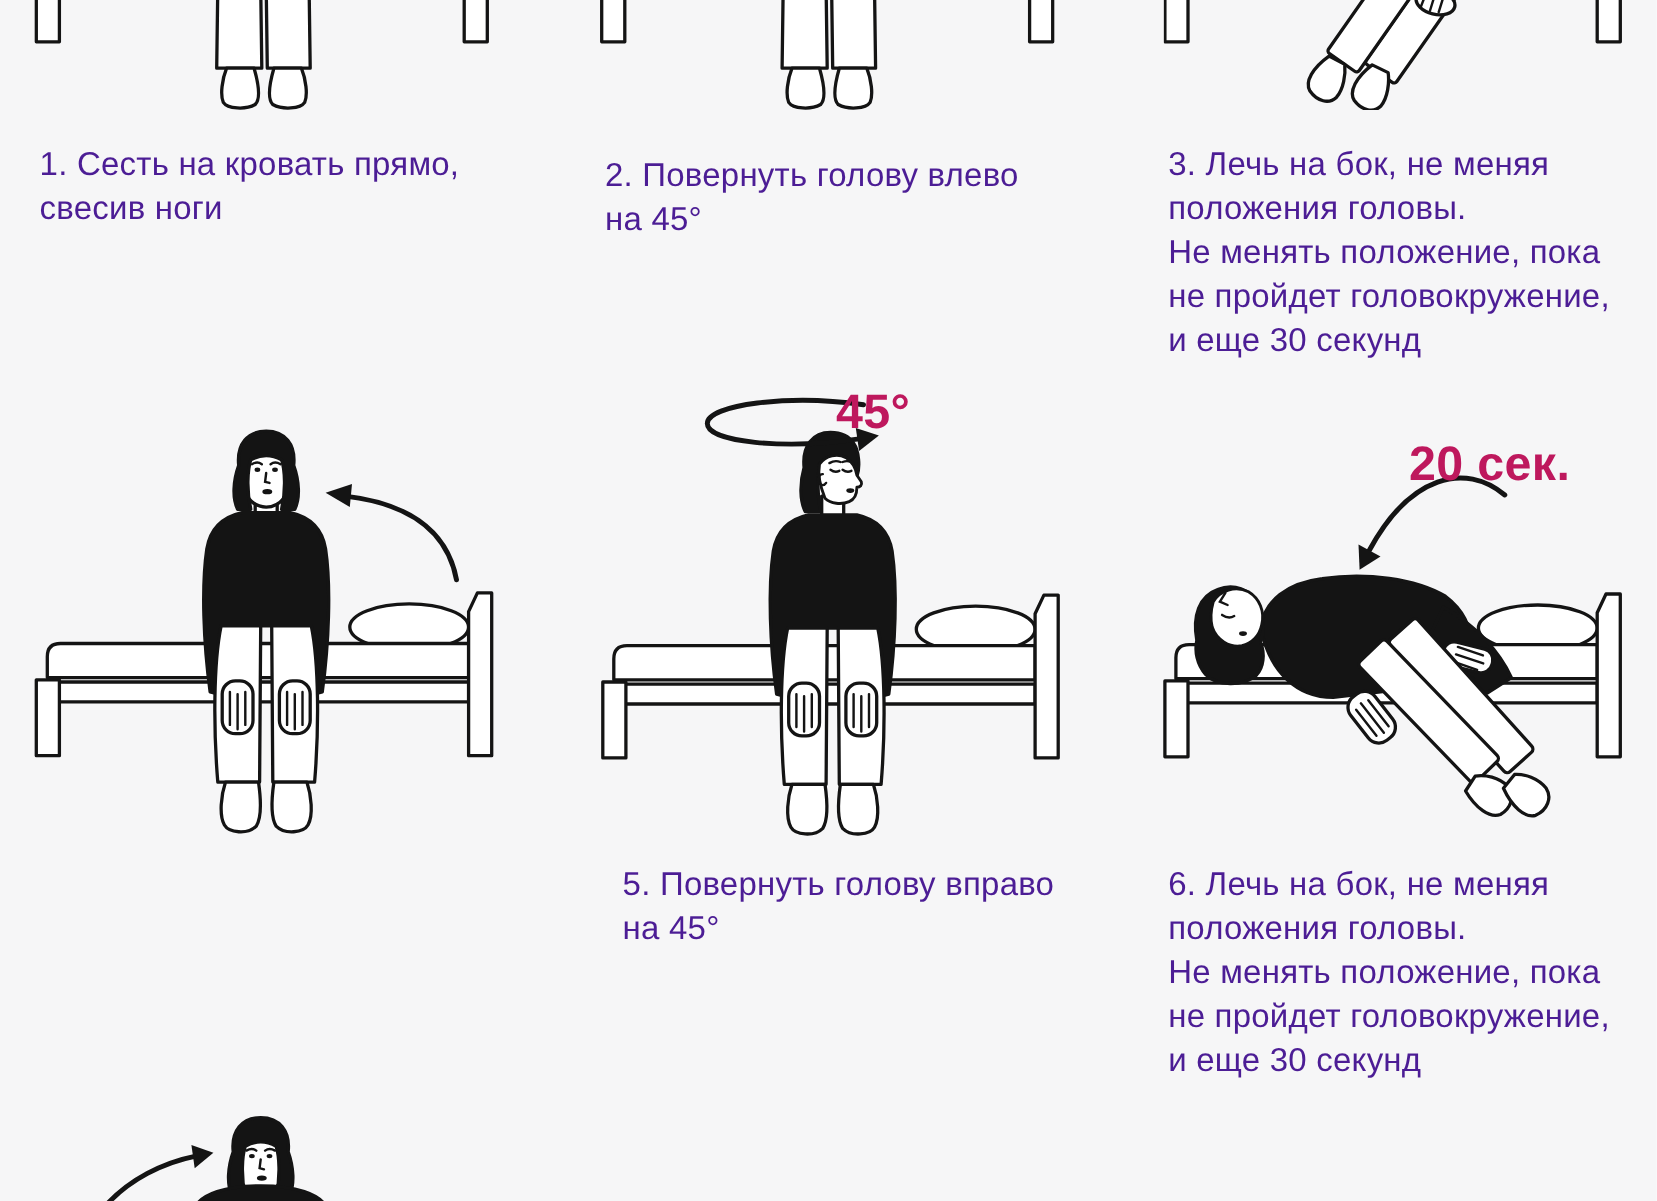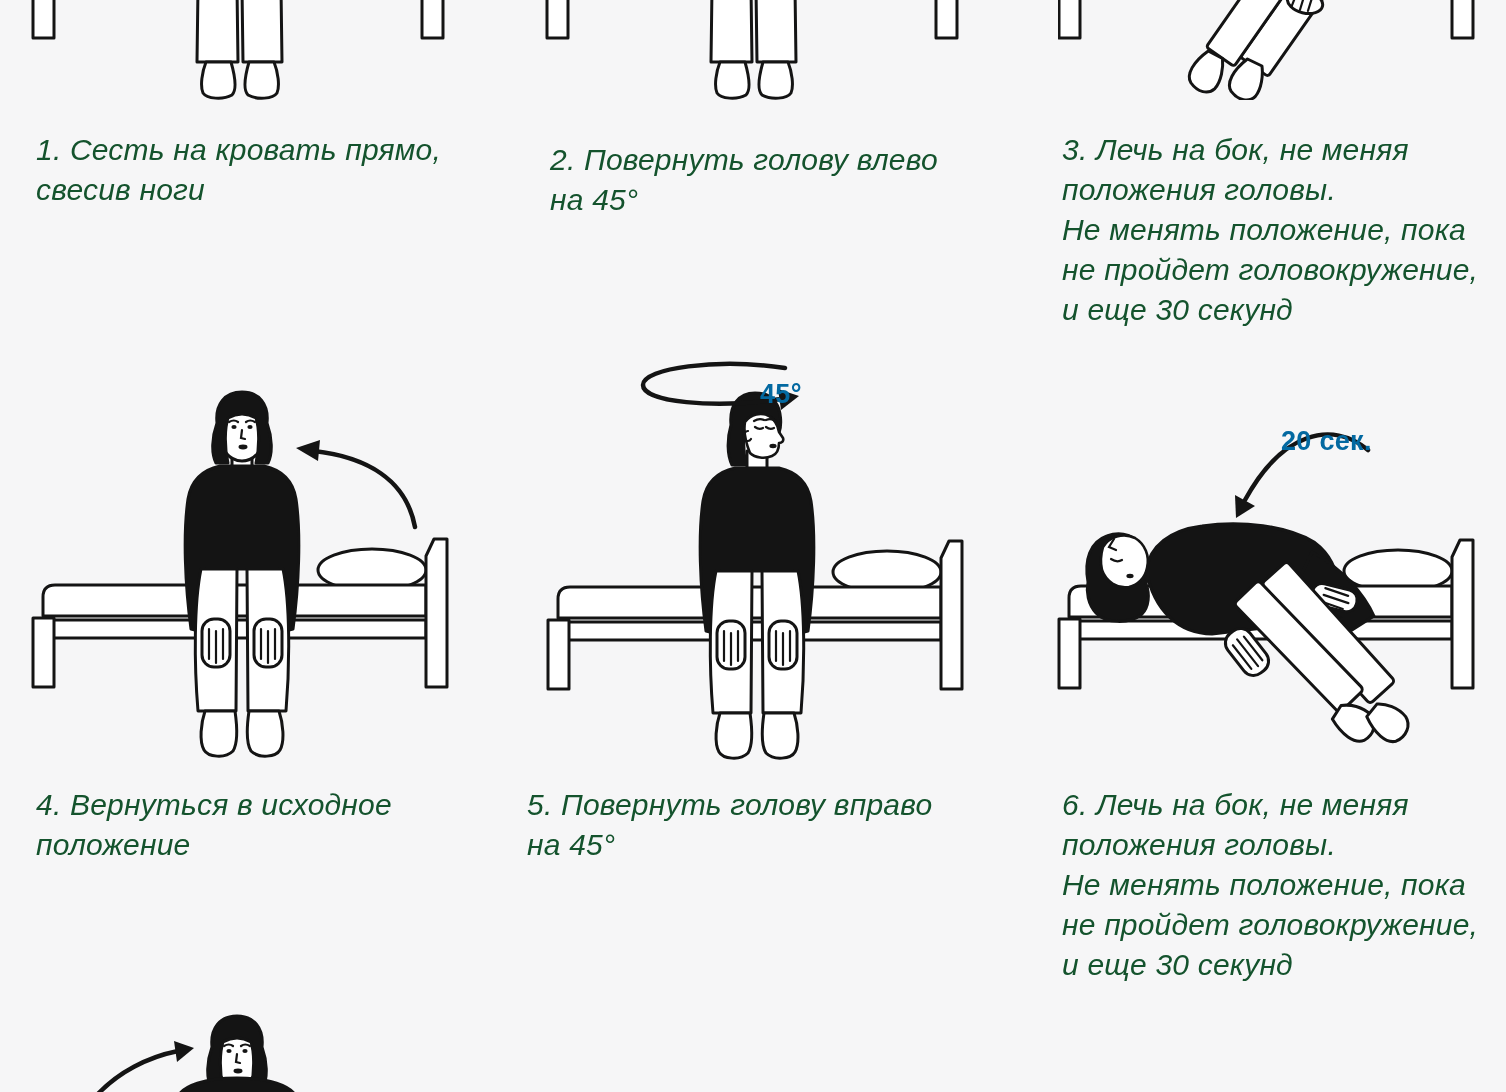--- a/index.html
+++ b/index.html
@@ -9,33 +9,31 @@
     background:#f6f6f7;
     overflow:hidden;
     font-family:"Liberation Sans", sans-serif;
   }
   .caption{
     position:absolute;
     width:470px;
     font-size:30px;
     line-height:40px;
     font-weight:400;
-    color:#14532d;
+    color:#4c1d95;
     white-space:pre-line;
     letter-spacing:.2px;
-    font-style:italic;
   }
   .annot{
     position:absolute;
-    font-size:27px;
+    font-size:44px;
     line-height:36px;
     font-weight:700;
-    color:#0369a1;
+    color:#be185d;
     letter-spacing:.3px;
-    margin-top:19px;
   }
   svg.ill{position:absolute;display:block;}
   .ln{stroke:#141414;stroke-width:3;fill:#ffffff;stroke-linejoin:round;stroke-linecap:round;}
   .blk{stroke:#141414;stroke-width:3;fill:#141414;stroke-linejoin:round;stroke-linecap:round;}
   .fine{stroke:#141414;stroke-width:2.2;fill:none;stroke-linecap:round;}
   .dot{fill:#141414;stroke:none;}
   .arrow{stroke:#141414;stroke-width:4.5;fill:none;stroke-linecap:round;}
   .ahead{fill:#141414;stroke:none;}
 </style>
 </head>
@@ -193,23 +191,21 @@
     </g>
     <g>
       <path class="arrow" d="M318,80 C282,50 232,62 195,130"></path>
       <polygon class="ahead" points="186,148 205,136 185,125"></polygon>
     </g>
   </svg>
 
   <div class="annot" style="left:760px;top:357px">45°</div>
   <div class="annot" style="left:1281px;top:404px">20 сек.</div>
 
-  <div class="caption" style="left:36px;top:785px">4. Вернуться в исходное
-положение</div>
-  <div class="caption" style="left:527px;top:785px">5. Повернуть голову вправо
+  <div class="caption" style="left:566px;top:785px">5. Повернуть голову вправо
 на 45°</div>
   <div class="caption" style="left:1062px;top:785px">6. Лечь на бок, не меняя
 положения головы.
 Не менять положение, пока
 не пройдет головокружение,
 и еще 30 секунд</div>
 
   <svg class="ill" style="left:30px;top:1000px" width="420" height="92" viewBox="0 0 420 92">
     <g>
       <path class="arrow" d="M66,96 C88,72 118,57 148,51"></path>

